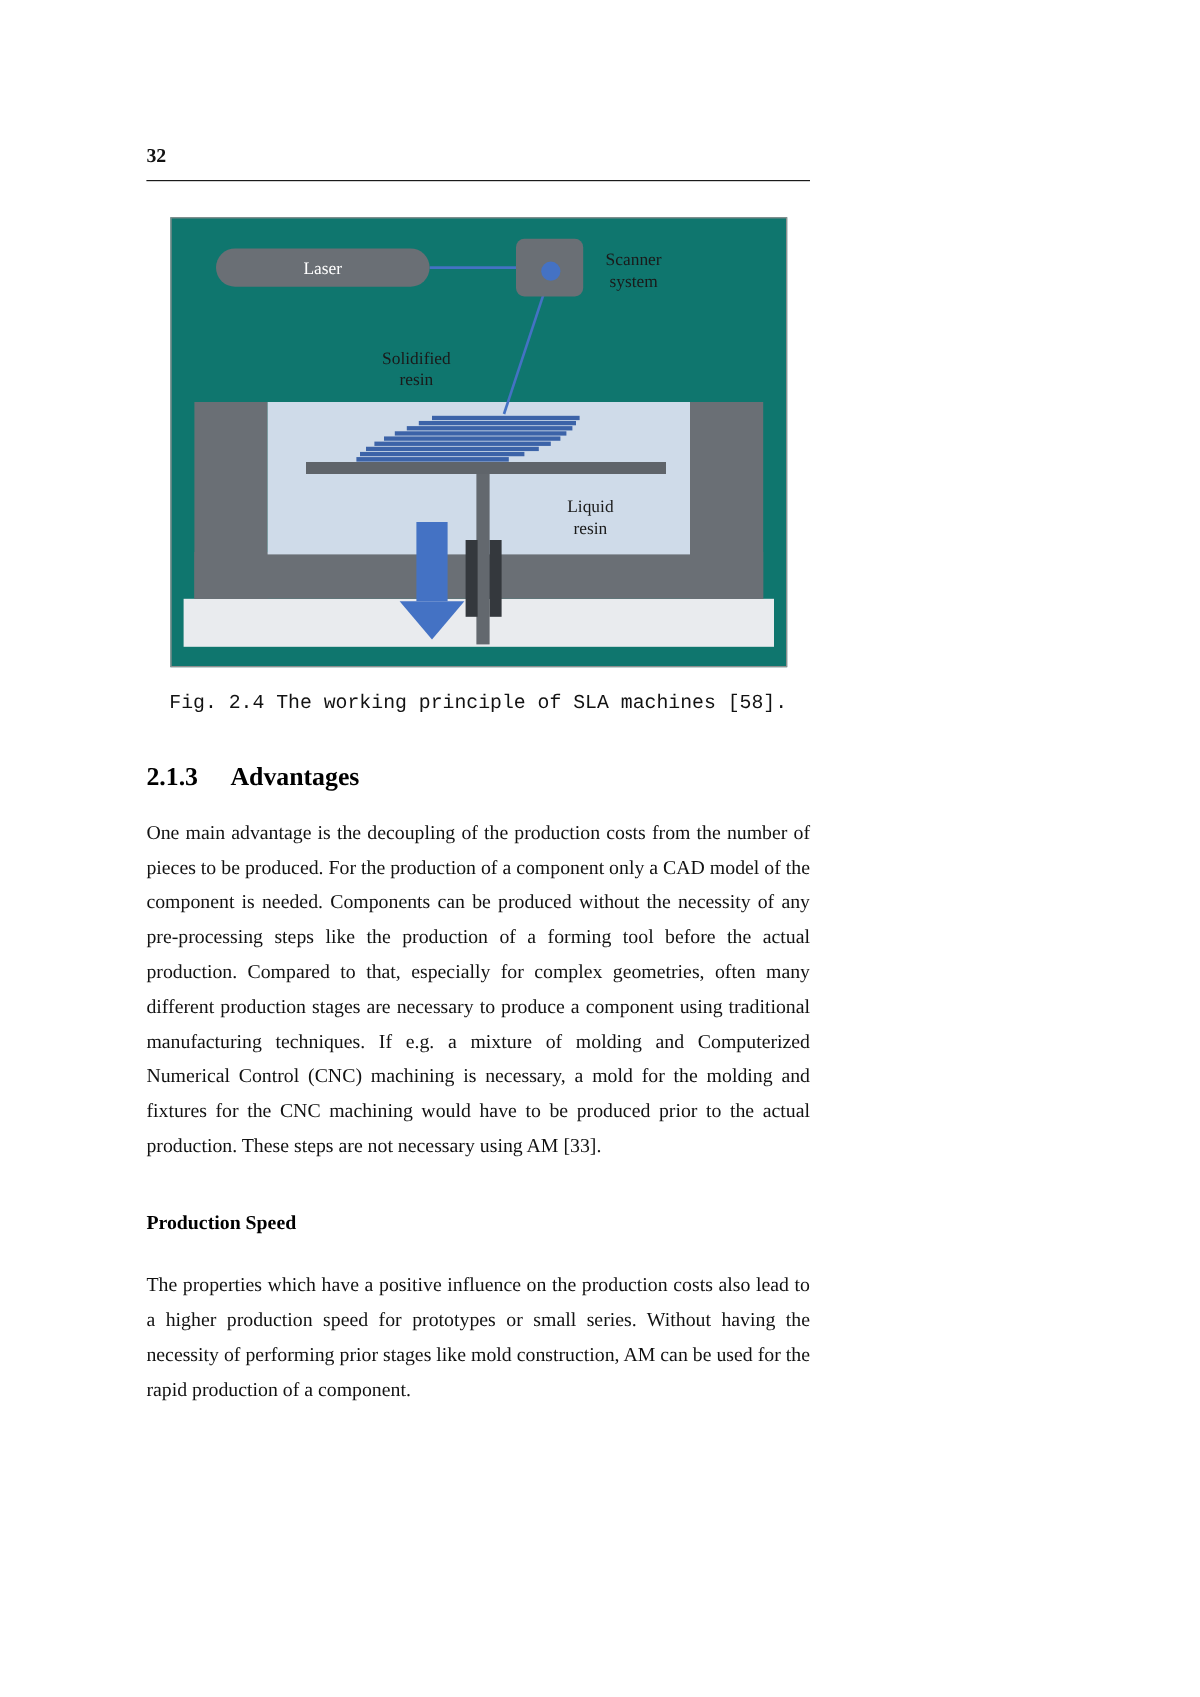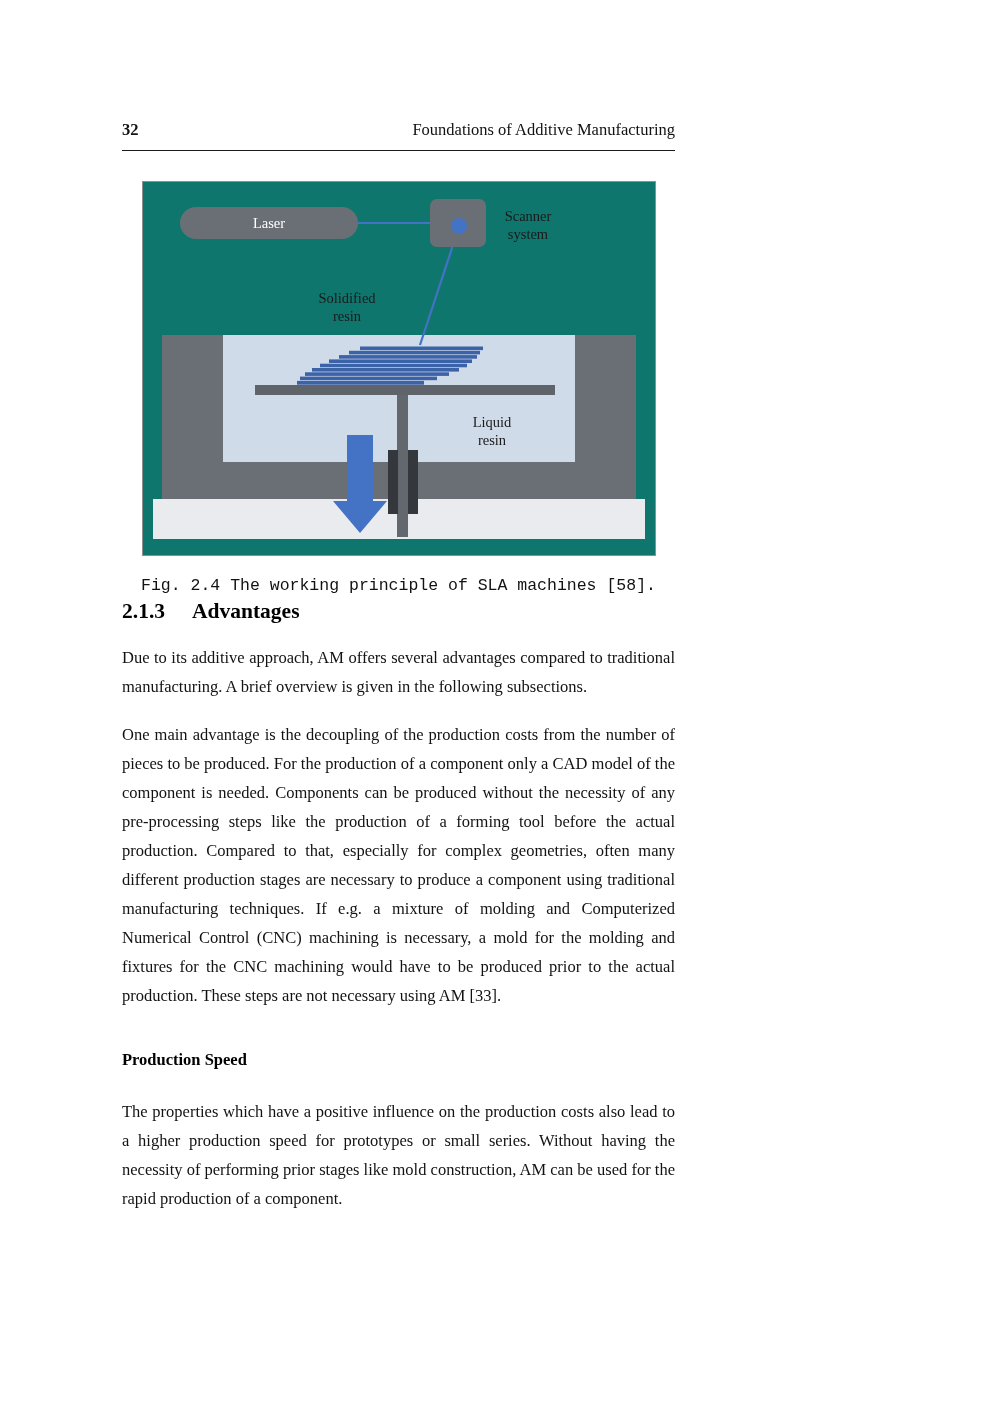--- a/index.html
+++ b/index.html
@@ -50,20 +50,21 @@
     font-size: 14.5px;
     fill: #1a1a1a;
   }
   .fig-label-light {
     font-family: "Liberation Serif", serif;
     font-size: 14.5px;
     fill: #ffffff;
   }
   
   h2.section-heading {
+    margin-top: 36px;
     font-size: 21.5px; line-height: 26px;
     font-weight: bold;
     color: #000;
   }
   h2.section-heading .sec-num { margin-right: 27px; }
   p.body-par {
     margin-top: 19px;
     font-size: 16.5px;
     line-height: 29px;
     text-align: justify;
@@ -76,21 +77,20 @@
   }
   h3.sub-heading + p.body-par { margin-top: 25px; }
 </style>
 </head>
 <body>
 
 <div class="page">
 
   <header class="running-header">
     <span class="pagenum">32</span>
-    <span class="runtitle">Foundations of Additive Manufacturing</span>
   </header>
 
   <figure class="figure-wrap">
     <div class="figure-box">
       <svg viewBox="0 0 512 373">
 
         <rect class="base-grey" x="10" y="317" width="492" height="40"></rect>
 
         <g fill="#6a6f75">
           <rect x="19" y="153" width="61" height="164"></rect>
@@ -141,20 +141,19 @@
         <text class="fig-label" x="349" y="263" text-anchor="middle">resin</text>
       </svg>
     </div>
     <figcaption class="fig-caption">Fig. 2.4 The working principle of SLA machines [58].</figcaption>
   </figure>
 
   <h2 class="section-heading">
     <span class="sec-num">2.1.3</span><span>Advantages</span>
   </h2>
 
-  <p class="body-par">Due to its additive approach, AM offers several advantages compared to traditional manufacturing. A brief overview is given in the following subsections.</p>
 
   <p class="body-par">One main advantage is the decoupling of the production costs from the number of pieces to be produced. For the production of a component only a CAD model of the component is needed. Components can be produced without the necessity of any pre-processing steps like the production of a forming tool before the actual production. Compared to that, especially for complex geometries, often many different production stages are necessary to produce a component using traditional manufacturing techniques. If e.g. a mixture of molding and Computerized Numerical Control (CNC) machining is necessary, a mold for the molding and fixtures for the CNC machining would have to be produced prior to the actual production. These steps are not necessary using AM [33].</p>
 
   <h3 class="sub-heading">Production Speed</h3>
   <p class="body-par">The properties which have a positive influence on the production costs also lead to a higher production speed for prototypes or small series. Without having the necessity of performing prior stages like mold construction, AM can be used for the rapid production of a component.</p>
 
 </div>
 
 </body></html>

